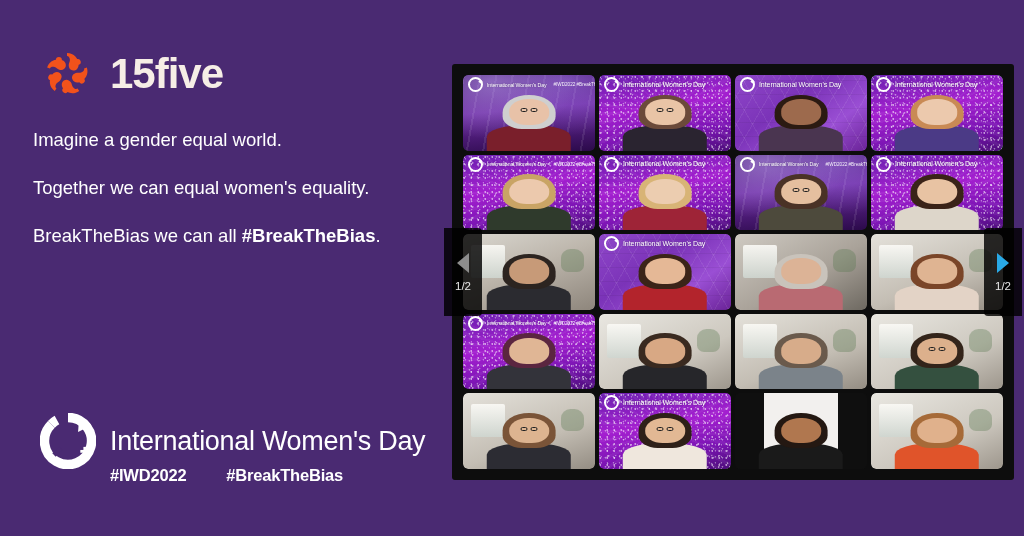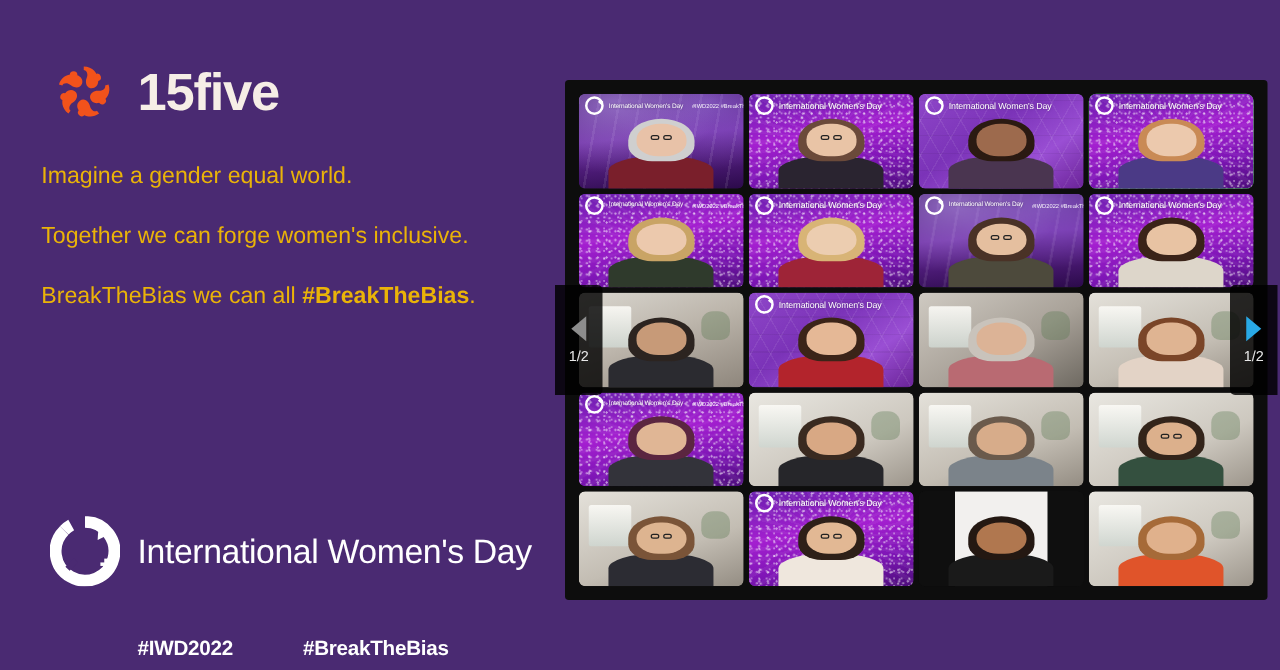--- a/index.html
+++ b/index.html
@@ -12,29 +12,29 @@
   .slide{position:relative;width:1024px;height:536px;background:#4a2a72;}
 
   
   .left{position:absolute;left:0;top:0;width:440px;height:536px;}
 
   .brand{position:absolute;left:38px;top:45px;display:flex;align-items:center;gap:14px;}
   .brand-mark{width:58px;height:58px;position:relative;flex:0 0 auto;}
   .brand-word{font-size:42px;font-weight:700;color:#f6eee6;letter-spacing:-1px;line-height:1;}
 
   .body-copy{position:absolute;left:33px;top:127px;width:398px;color:#ffffff;}
-  .p{font-size:18.5px;line-height:25px;font-weight:400;color:#eab308;margin:0 0 23px 0;}
+  .p{font-size:18.5px;line-height:25px;font-weight:400;color:#ffffff;margin:0 0 23px 0;}
   .p:last-child{margin-bottom:0;}
   .p b{font-weight:700;}
 
   .iwd{position:absolute;left:40px;top:413px;display:flex;align-items:center;gap:14px;}
   .iwd-mark{width:56px;height:56px;flex:0 0 auto;}
   .iwd-word{font-size:27px;color:#ffffff;font-weight:400;letter-spacing:-0.3px;white-space:nowrap;}
 
-  .tags{position:absolute;left:110px;top:510px;display:flex;gap:56px;}
+  .tags{position:absolute;left:110px;top:466px;display:flex;gap:40px;}
   .tag{font-size:16.5px;font-weight:700;color:#ffffff;letter-spacing:-0.2px;}
 
   
   .stage{position:absolute;left:452px;top:64px;width:562px;height:416px;background:#0d0d0d;border-radius:3px;}
   .grid{position:absolute;left:11px;top:11px;width:540px;height:394px;
         display:grid;grid-template-columns:repeat(4,1fr);grid-template-rows:repeat(5,1fr);
         gap:4px 4px;}
   .tile{position:relative;background:#121212;border-radius:5px;overflow:hidden;}
   .tile .inner{position:absolute;inset:0;border-radius:5px;overflow:hidden;}
   .tile.active{outline:2px solid #3cd84a;outline-offset:-2px;border-radius:6px;}
@@ -137,21 +137,21 @@
               <circle cx="36" cy="26" r="5.2"></circle>
             </g>
           </g>
         </svg>
       </span>
       <span class="brand-word">15five</span>
     </div>
 
     <div class="body-copy">
       <p class="p">Imagine a gender equal world.</p>
-      <p class="p">Together we can forge women's inclusive.</p>
+      <p class="p">Together we can equal women's equality.</p>
       <p class="p"><span>BreakTheBias we can all </span><b>#BreakTheBias</b><span>.</span></p>
     </div>
 
     <div class="iwd">
       <span class="iwd-mark">
         <svg viewBox="0 0 100 100" width="56" height="56" aria-hidden="true">
           <path d="M50 8 a42 42 0 1 1 -29.7 12.3" fill="none" stroke="#ffffff" stroke-width="17" stroke-linecap="butt"></path>
           <path d="M20.3 20.3 a42 42 0 0 1 10 -7.8" fill="none" stroke="#ffffff" stroke-width="17"></path>
           <path d="M70 6 L92 22 L68 34 Z" fill="#ffffff"></path>
           <g fill="#ffffff">

